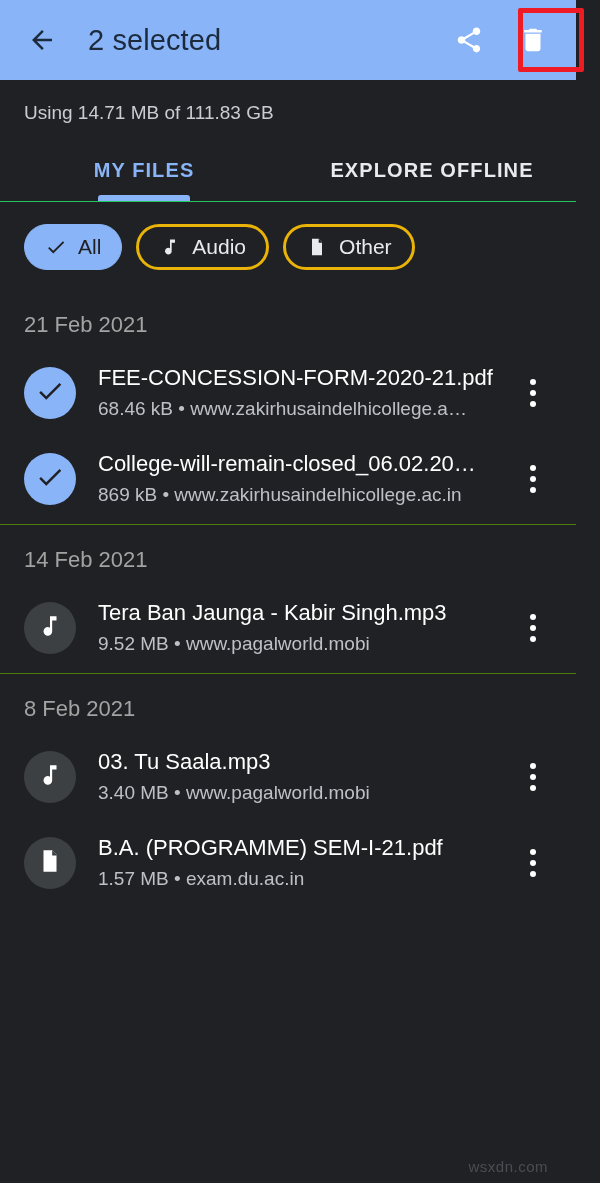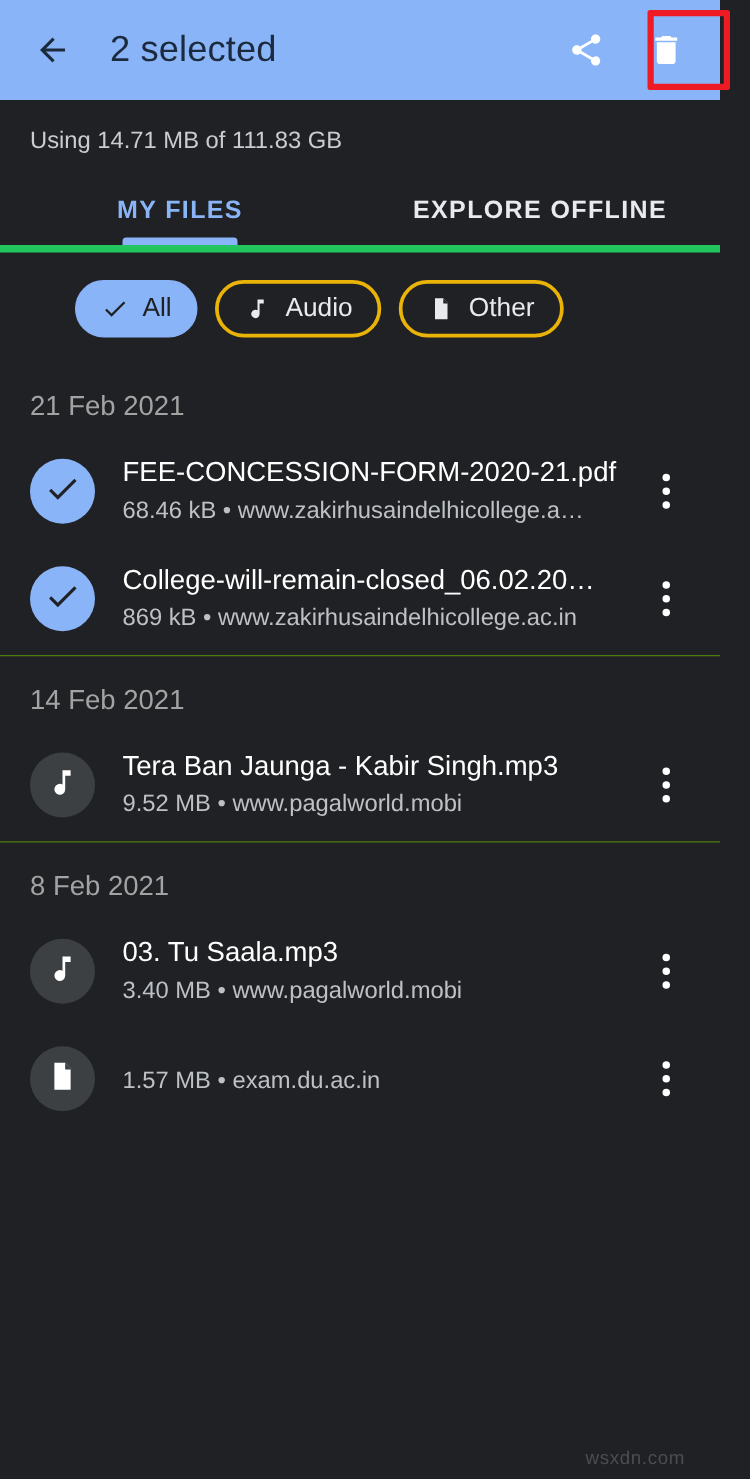--- a/index.html
+++ b/index.html
@@ -52,21 +52,21 @@
   .storage {
     padding: 22px 24px 16px 24px;
     font-size: 19px;
     color: #c9ccd1;
   }
 
   
   .tabs {
     display: flex;
     height: 62px;
-    border-bottom: 6px solid #22c55e;
+    border-bottom: 1px solid #22c55e;
     position: relative;
   }
   .tab {
     flex: 1 1 50%;
     display: flex;
     align-items: center;
     justify-content: center;
     font-size: 20px;
     letter-spacing: 1.1px;
     font-weight: bold;
@@ -82,21 +82,20 @@
     width: 92px; height: 6px;
     background: #8ab4f8;
     border-radius: 3px 3px 0 0;
   }
 
   
   .chips {
     display: flex;
     gap: 14px;
     padding: 22px 24px 20px 24px;
-    margin-left: 36px;
   }
   .chip {
     display: flex;
     align-items: center;
     gap: 11px;
     height: 46px;
     padding: 0 20px;
     border-radius: 23px;
     font-size: 21px;
     cursor: pointer;
@@ -322,20 +321,21 @@
           </div>
         </div>
         <div class="row">
           <div class="avatar plain">
             <span><svg width="26" height="26" viewBox="0 0 24 24" aria-hidden="true">
                 <path d="M6 2h8l4 4v16H6z" fill="#ffffff"></path>
                 <path d="M14 2v5h5" fill="#3c4043"></path>
               </svg></span>
           </div>
           <div class="row-text">
+            <div class="row-title">B.A. (PROGRAMME) SEM-I-21.pdf</div>
             <div class="row-sub">1.57 MB • exam.du.ac.in</div>
           </div>
           <div class="overflow">
             <span class="dot"></span>
             <span class="dot"></span>
             <span class="dot"></span>
           </div>
         </div>
       </div>
     </div>

